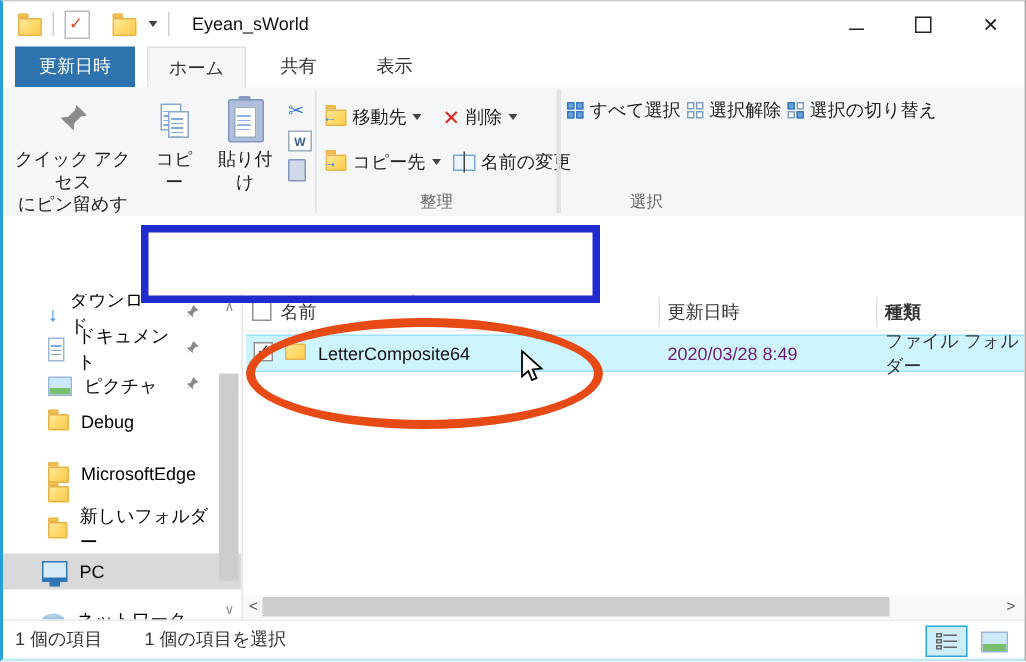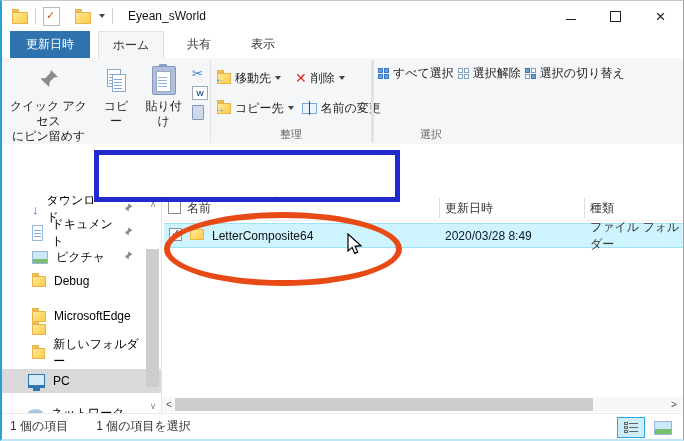--- a/index.html
+++ b/index.html
@@ -112,31 +112,31 @@
   .pc-ico{display:inline-block;width:15px;height:10px;background:#d6eaf8;border:1px solid #2e75b5;border-bottom:3px solid #2e75b5;position:relative;}
   .pc-ico::after{content:"";position:absolute;left:4px;bottom:-6px;width:7px;height:3px;background:#2e75b5;}
   .net-ico{display:inline-block;width:15px;height:9px;border-radius:50% 50% 40% 40%;background:linear-gradient(#b7d3ea,#7fa9cf);}
   .nav-sb-arrow{position:absolute;width:14px;height:12px;color:#8a8a8a;font-size:9px;text-align:center;line-height:12px;}
   .nav-sb-thumb{position:absolute;left:144px;width:13px;background:#cdcdcd;}
   
   .filelist{position:absolute;left:160px;top:0;right:0;bottom:0;}
   .flhead{position:absolute;left:0;right:0;top:0;height:24px;display:flex;align-items:center;color:#333;border-bottom:1px solid #f0f0f0;}
   .col-name{position:absolute;left:25px;}
   .col-mod{position:absolute;left:283px;}
-  .col-type{position:absolute;left:428px;}
+  .col-type{position:absolute;left:428px;font-weight:bold;}
   .colsep{position:absolute;top:2px;height:20px;width:1px;background:#e0e0e0;}
   .sortcaret{position:absolute;left:110px;top:0px;width:8px;height:5px;}
   .sortcaret::after{content:"";position:absolute;left:0;top:2px;width:6px;height:6px;border-left:1px solid #888;border-top:1px solid #888;transform:rotate(45deg);}
   .cb{display:inline-block;width:13px;height:13px;border:1px solid #8f8f8f;background:#fff;box-sizing:border-box;position:relative;}
   .cb.checked::after{content:"✓";position:absolute;left:1px;top:-2px;font-size:11px;color:#222;}
   .flrow{position:absolute;left:2px;right:0;top:27px;height:23px;background:#cdf4ff;border-top:1px solid #9fe3f6;border-bottom:1px solid #9fe3f6;display:flex;align-items:center;}
   .flrow .cbwrap{position:absolute;left:5px;top:4px;}
   .flrow .fold{position:absolute;left:26px;top:5px;margin:0;}
   .row-name{position:absolute;left:48px;color:#111;}
-  .row-mod{position:absolute;left:281px;color:#0f172a;}
+  .row-mod{position:absolute;left:281px;color:#701a75;}
   .row-type{position:absolute;left:426px;color:#333;}
   
   .hscroll{position:absolute;left:160px;right:0;bottom:2px;height:15px;background:#f8f8f8;}
   .hs-arrow{position:absolute;top:0;width:14px;height:15px;color:#555;font-size:10px;text-align:center;line-height:15px;}
   .hs-thumb{position:absolute;left:13px;width:418px;top:1px;height:13px;background:#cdcdcd;}
   
   .statusbar{position:absolute;left:0;right:0;bottom:0;height:25px;background:#fff;border-top:1px solid #eaeaea;display:flex;align-items:center;color:#333;}
   .st1{margin-left:8px;}
   .st2{margin-left:28px;}
   .viewbtns{position:absolute;right:6px;top:3px;display:flex;gap:4px;}

